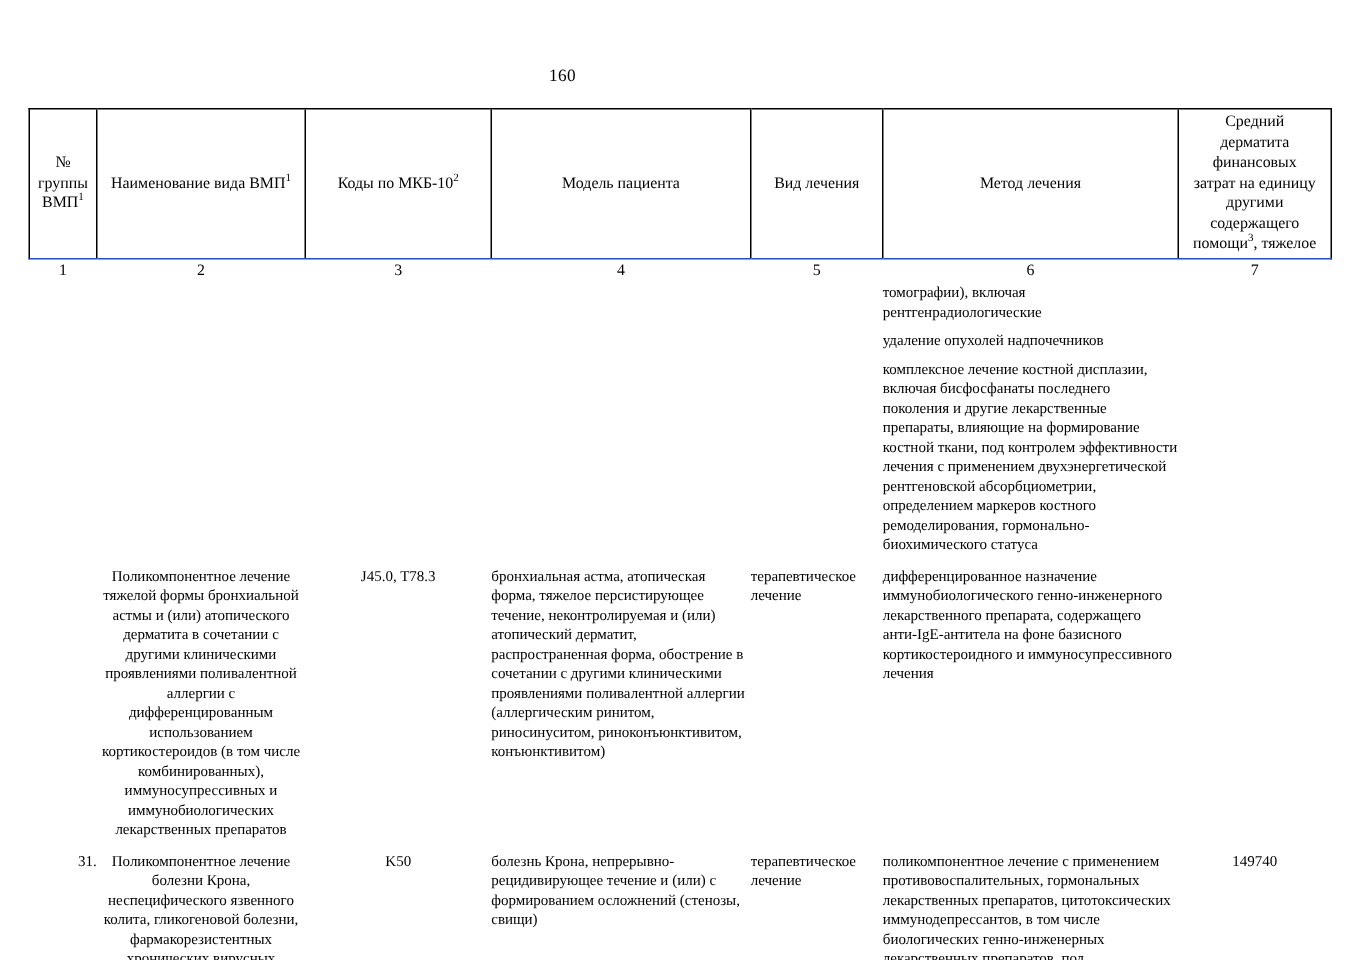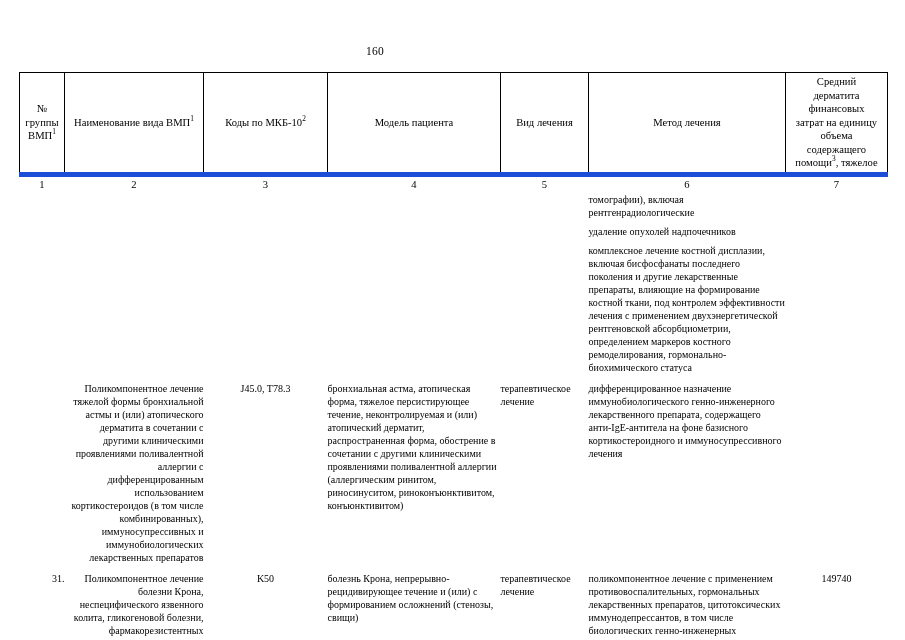--- a/index.html
+++ b/index.html
@@ -39,21 +39,21 @@
   .doc-table td, .doc-table th {
     vertical-align: top;
     padding: 0;
     font-weight: normal;
   }
 
   
   .hdr-row th {
     border-left: 1px solid #000;
     border-top: 1px solid #000;
-    border-bottom: 5px solid #1d4ed8;
+    border-bottom: 1px solid #1d4ed8;
     height: 90px;
     vertical-align: middle;
     text-align: center;
     font-size: 10.6px;
     line-height: 1.28;
     padding: 2px 3px;
   }
   .hdr-row th.last { border-right: 1px solid #000; }
   .hdr-row th.c1 { border-left: 1px solid #000; }
 
@@ -67,21 +67,21 @@
   }
 
   
   .body-cell {
     font-size: 10px;
     line-height: 1.30;
     padding: 0 4px 0 4px;
     vertical-align: top;
   }
   .c-num   { text-align: right; padding-right: 8px; }
-  .c-name  { text-align: right; margin-top: 22px; }
+  .c-name  { text-align: center; margin-top: 22px; }
   .c-code  { text-align: center; }
   .c-model { text-align: left; }
   .c-kind  { text-align: left; }
   .c-method{ text-align: left; }
   .c-money { text-align: center; }
 
   .para { margin: 0 0 6px 0; }
   .para:last-child { margin-bottom: 0; }
 
   .sup { font-size: 7.4px; vertical-align: super; line-height: 0; }
@@ -133,21 +133,21 @@
         <span>Вид лечения</span>
       </th>
       <th>
         <span>Метод лечения</span>
       </th>
       <th class="last">
         <span>Средний</span><br>
         <span>дерматита</span><br>
         <span>финансовых</span><br>
         <span>затрат на единицу</span><br>
-        <span>объема</span><br>
+        <span>другими</span><br>
         <span>содержащего</span><br>
         <span>помощи</span><span class="sup">3</span><span>, тяжелое</span>
       </th>
     </tr>
 
     <tr class="num-row">
       <td>1</td>
       <td>2</td>
       <td>3</td>
       <td>4</td>

